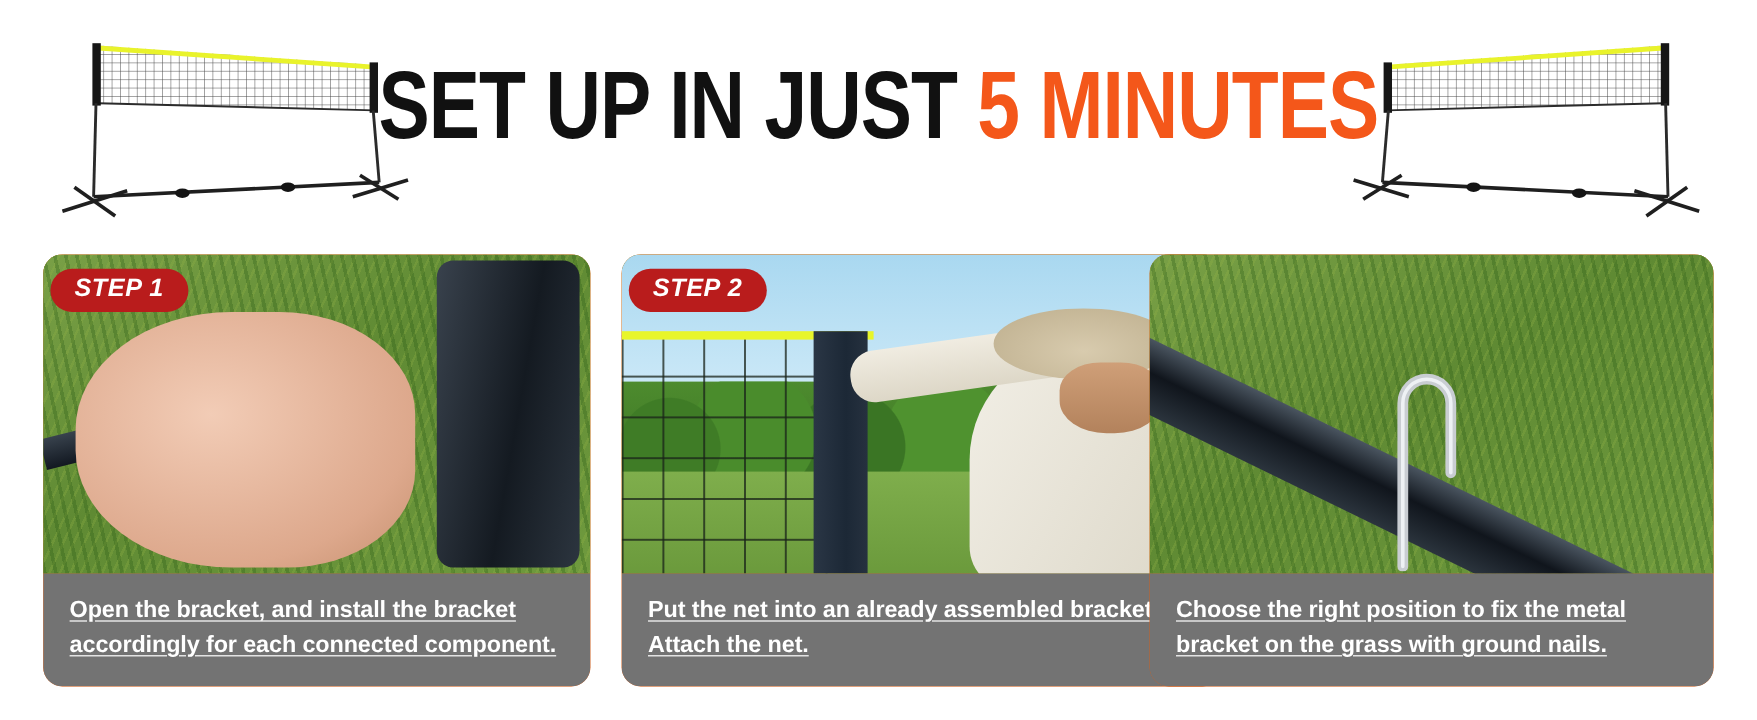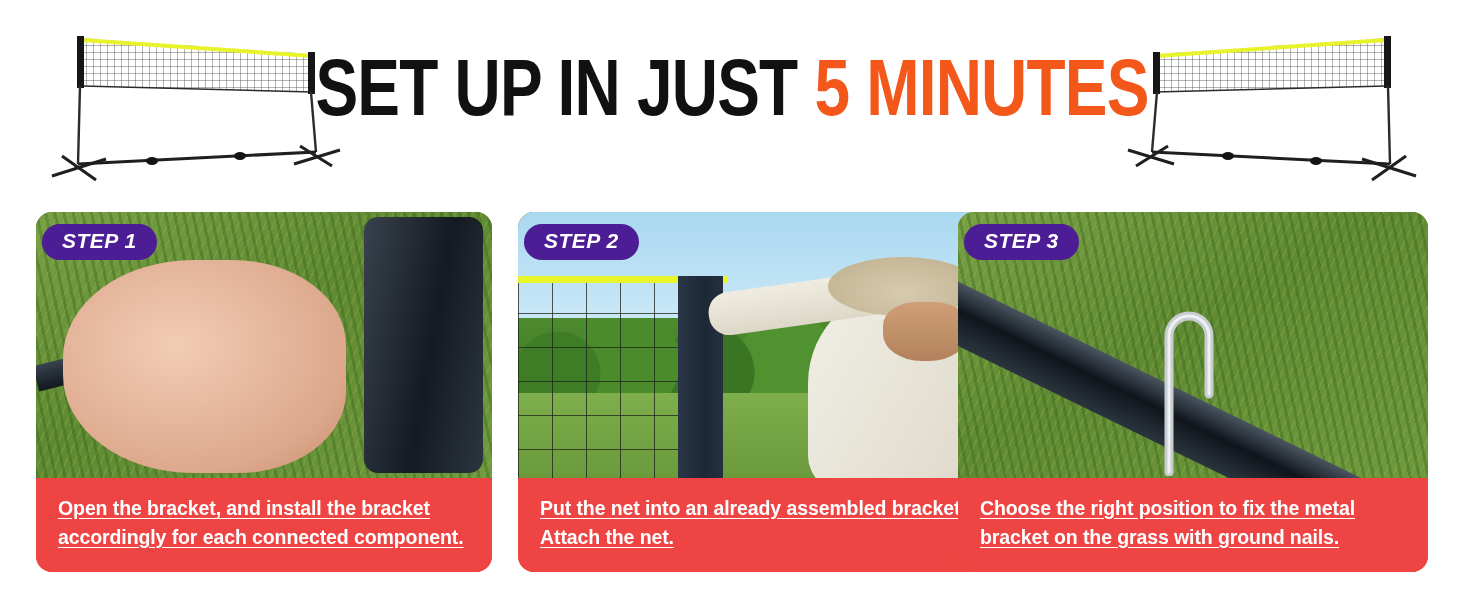--- a/index.html
+++ b/index.html
@@ -75,38 +75,38 @@
     height: 266px;
     overflow: hidden;
     background: #6f8d45;
   }
 
   .badge {
     position: absolute;
     left: 6px;
     top: 12px;
     padding: 5px 20px 7px 20px;
-    background: #4c1d95;
+    background: #b91c1c;
     border-radius: 20px;
     color: #ffffff;
     font-size: 21px;
     font-weight: bold;
     font-style: italic;
     letter-spacing: 0.5px;
     z-index: 6;
     white-space: nowrap;
   }
 
   .caption {
     position: absolute;
     left: 0;
     top: 266px;
     width: 100%;
     height: 94px;
-    background: #ef4444;
+    background: #737373;
     box-sizing: border-box;
     padding: 16px 22px 0 22px;
   }
   .caption-text {
     color: #ffffff;
     font-size: 19.5px;
     font-weight: bold;
     line-height: 29px;
     text-decoration: underline;
     text-underline-offset: 3px;
@@ -301,19 +301,18 @@
     <div class="photo">
       <div class="grass-bg"></div>
       <div class="pole-diag"></div>
       <div class="stake">
         <svg width="70" height="200" viewBox="0 0 70 200">
           <path d="M14 196 L14 60 A20 20 0 0 1 54 60 L54 118" fill="none" stroke="#c9cdd2" stroke-width="9" stroke-linecap="round"></path>
           <path d="M14 196 L14 60 A20 20 0 0 1 54 60 L54 118" fill="none" stroke="#eef1f4" stroke-width="3" stroke-linecap="round"></path>
         </svg>
       </div>
     </div>
-    <div class="badge">STEP 3</div>
     <div class="caption">
       <div class="caption-text">Choose the right position to fix the metal bracket on the grass with ground nails.</div>
     </div>
   </div>
 
 </div>
 
 </body></html>

